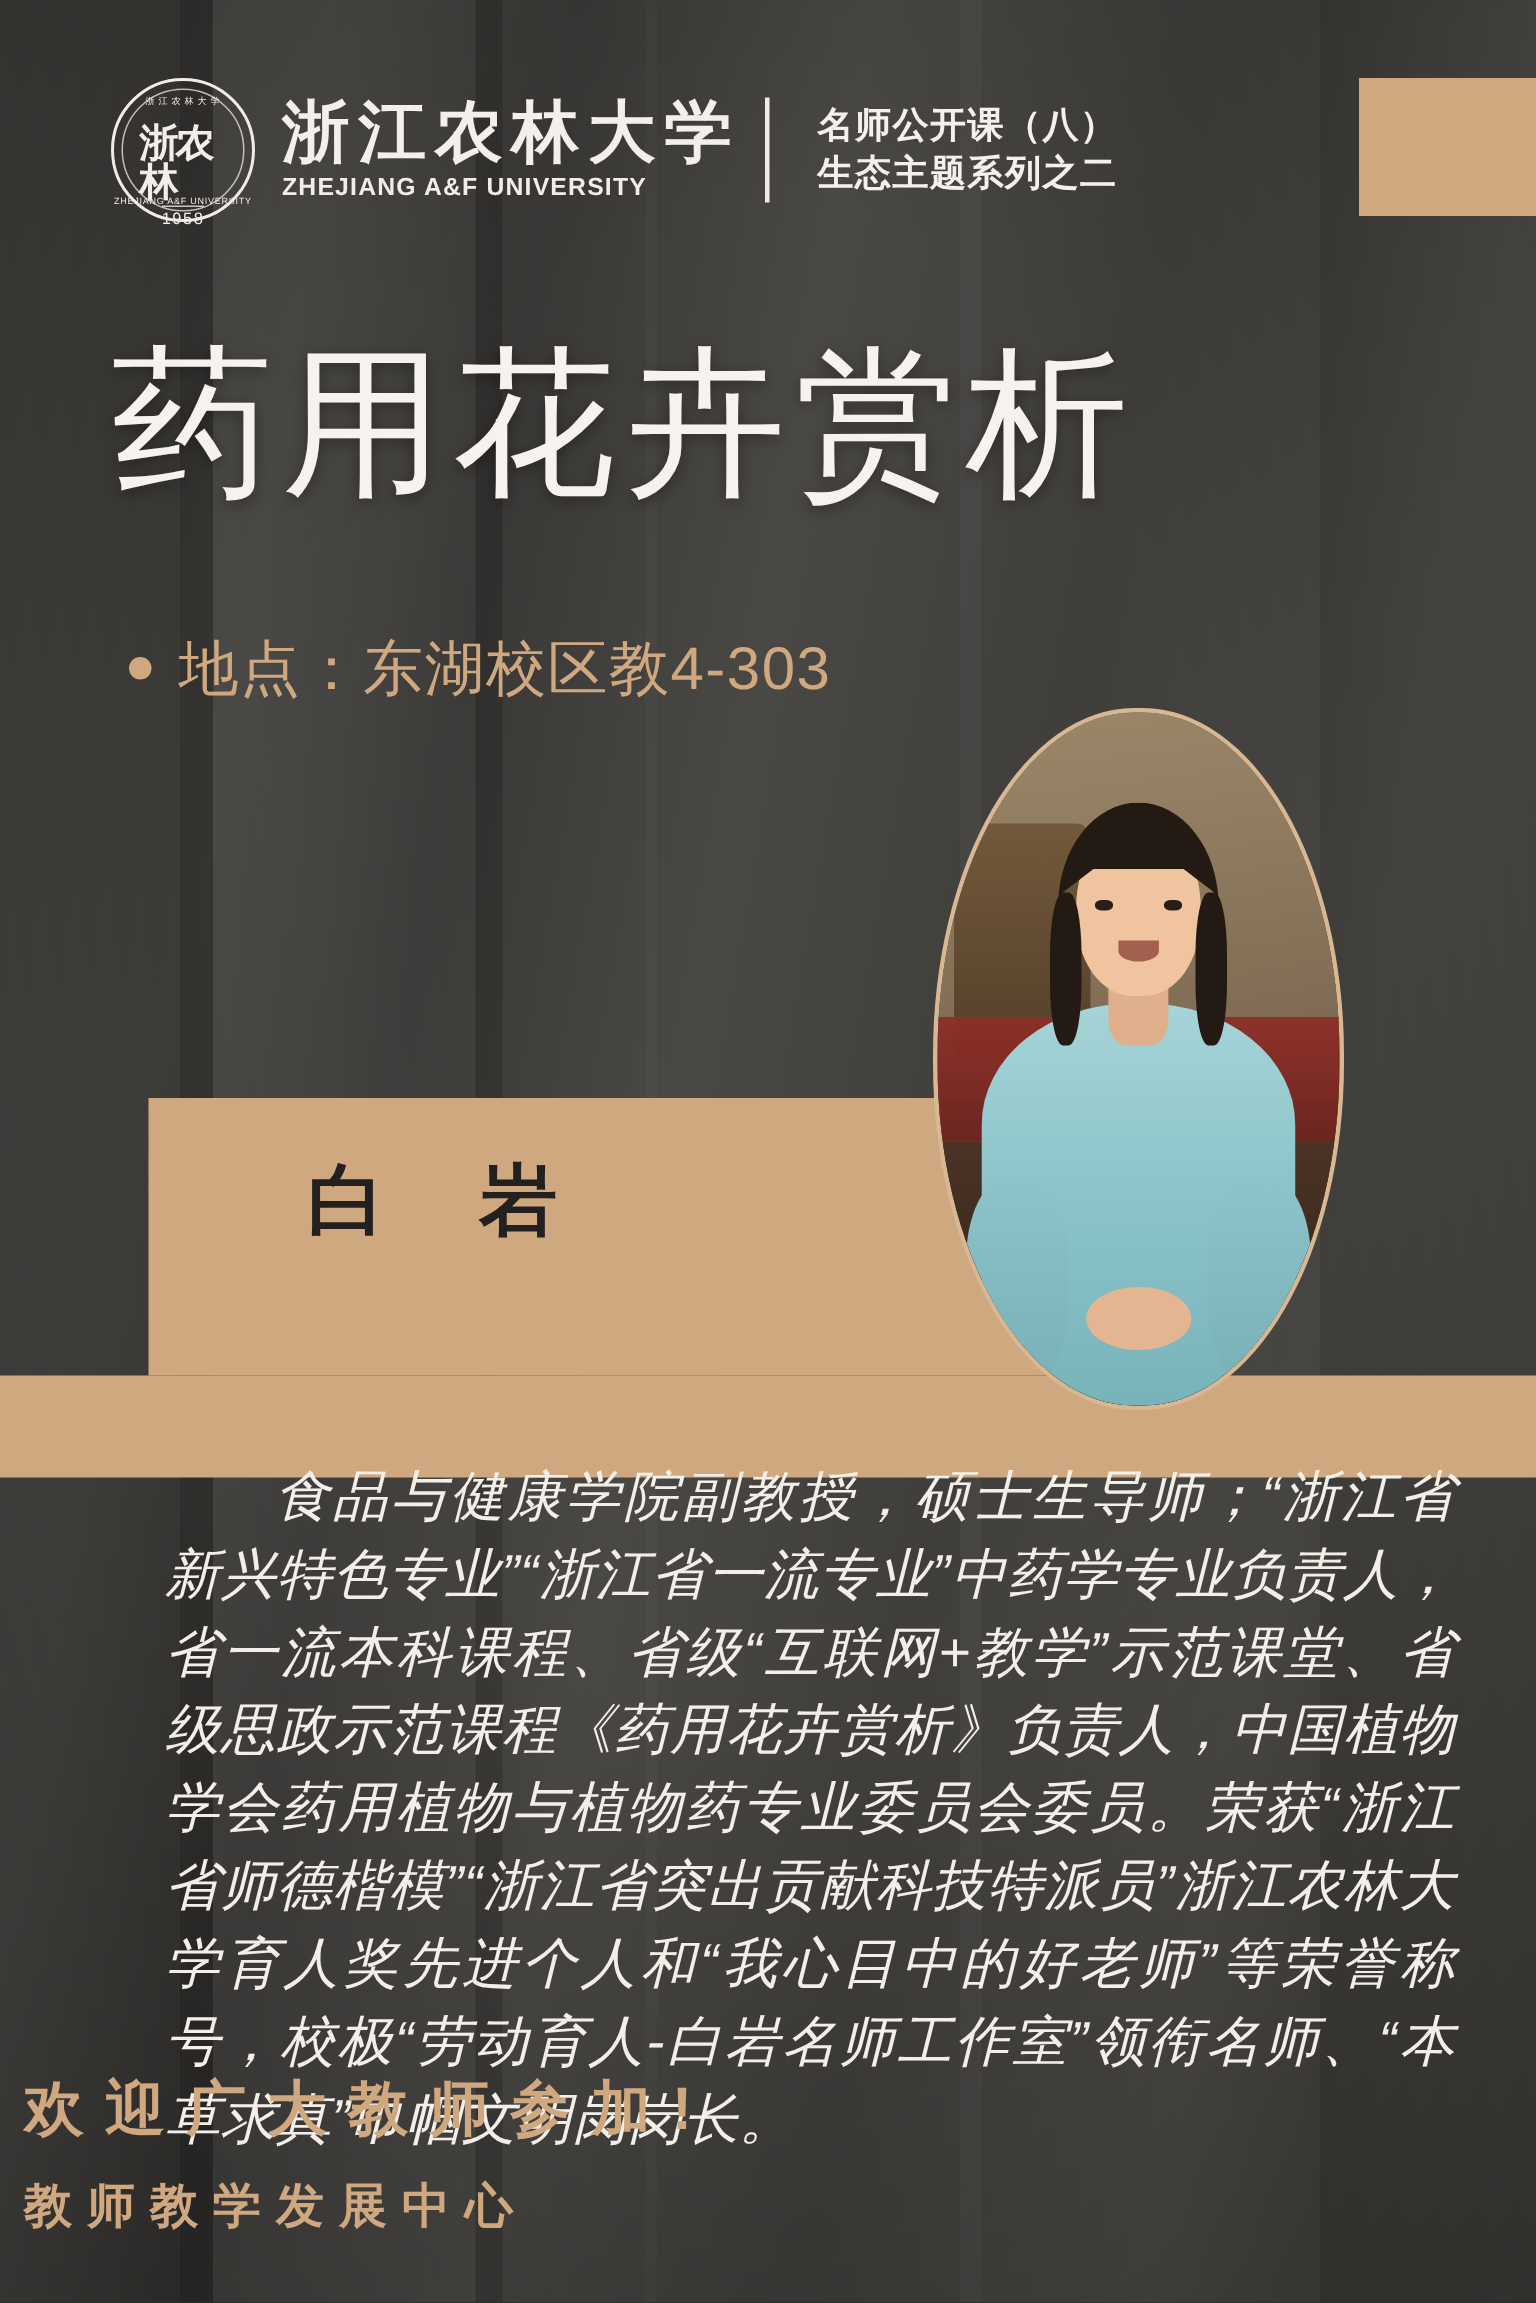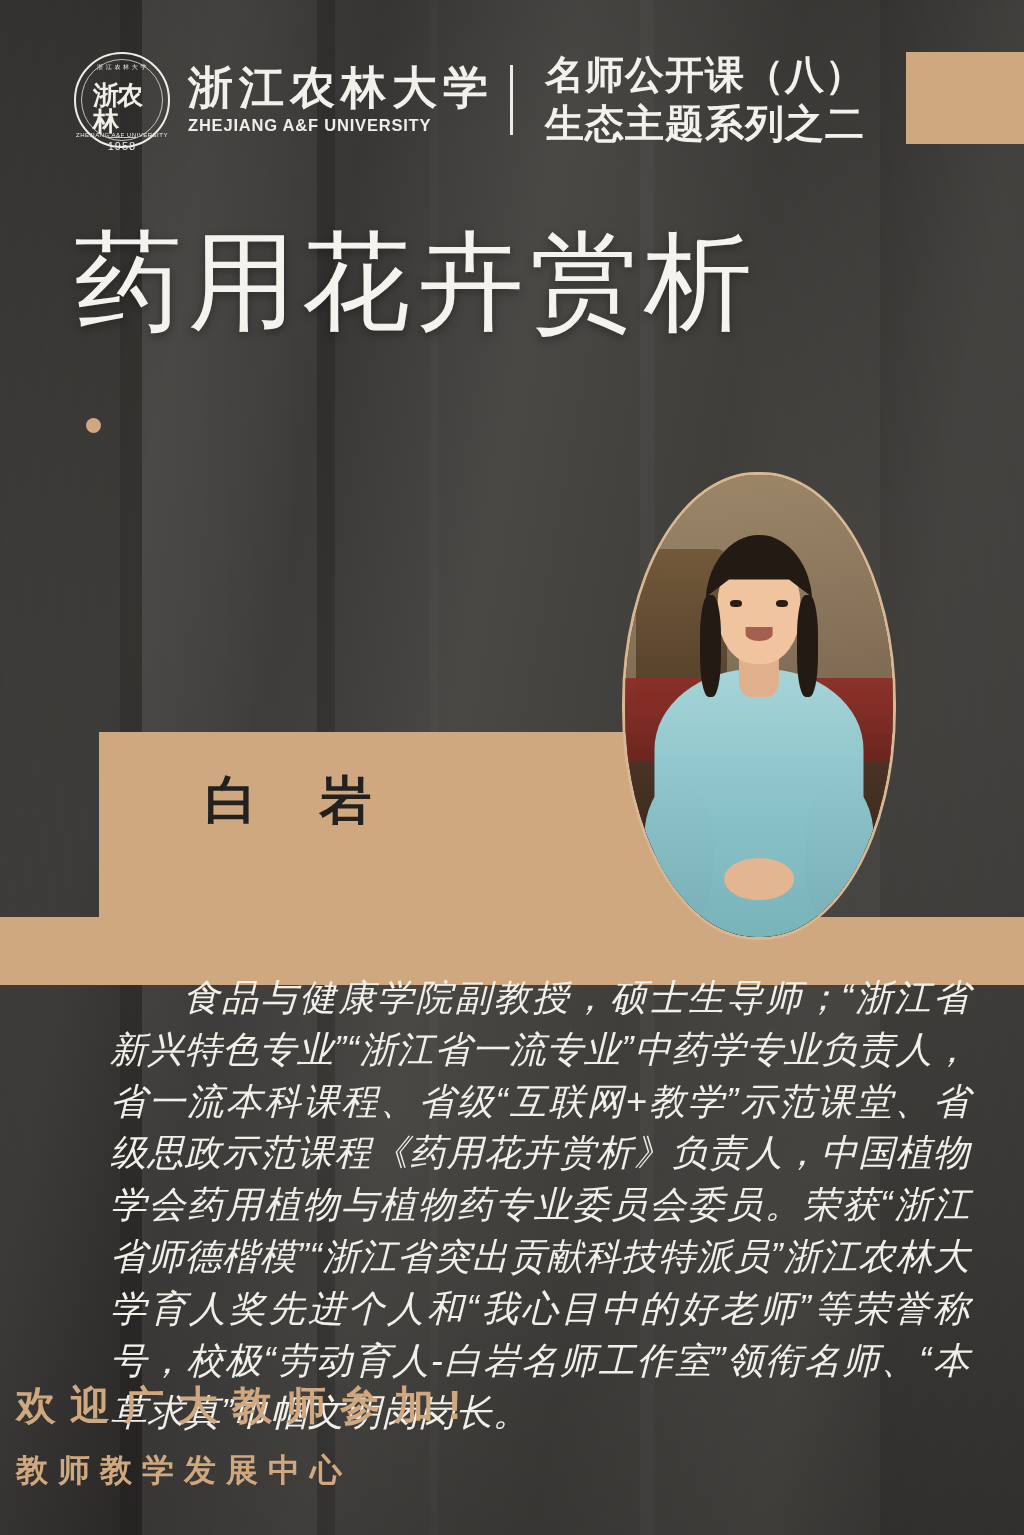--- a/index.html
+++ b/index.html
@@ -123,21 +123,21 @@
     letter-spacing: 0.8px;
     margin-top: 4px;
   }
   .series {
     display: flex;
     flex-direction: column;
     gap: 6px;
     padding-left: 8px;
   }
   .series div {
-    font-size: 39px;
+    font-size: 24px;
     font-weight: 700;
     color: #f4f1ec;
     letter-spacing: 1px;
     line-height: 1.1;
   }
 
   .corner-tan {
     position: absolute;
     top: 52px;
     right: 0;
@@ -434,20 +434,21 @@
       <div>名师公开课（八）</div>
       <div>生态主题系列之二</div>
     </div>
   </div>
 
   <div class="main-title">药用花卉赏析</div>
 
   <div class="info">
     <div class="info-row">
       <span class="dot"></span>
+      <span class="info-text">地点：东湖校区教4-303</span>
     </div>
   </div>
 
   <div class="speaker-band"></div>
   <div class="lower-band"></div>
 
   <div class="portrait">
     <div class="ph-bg"></div>
     <div class="ph-wall"></div>
     <div class="ph-chairback"></div>

